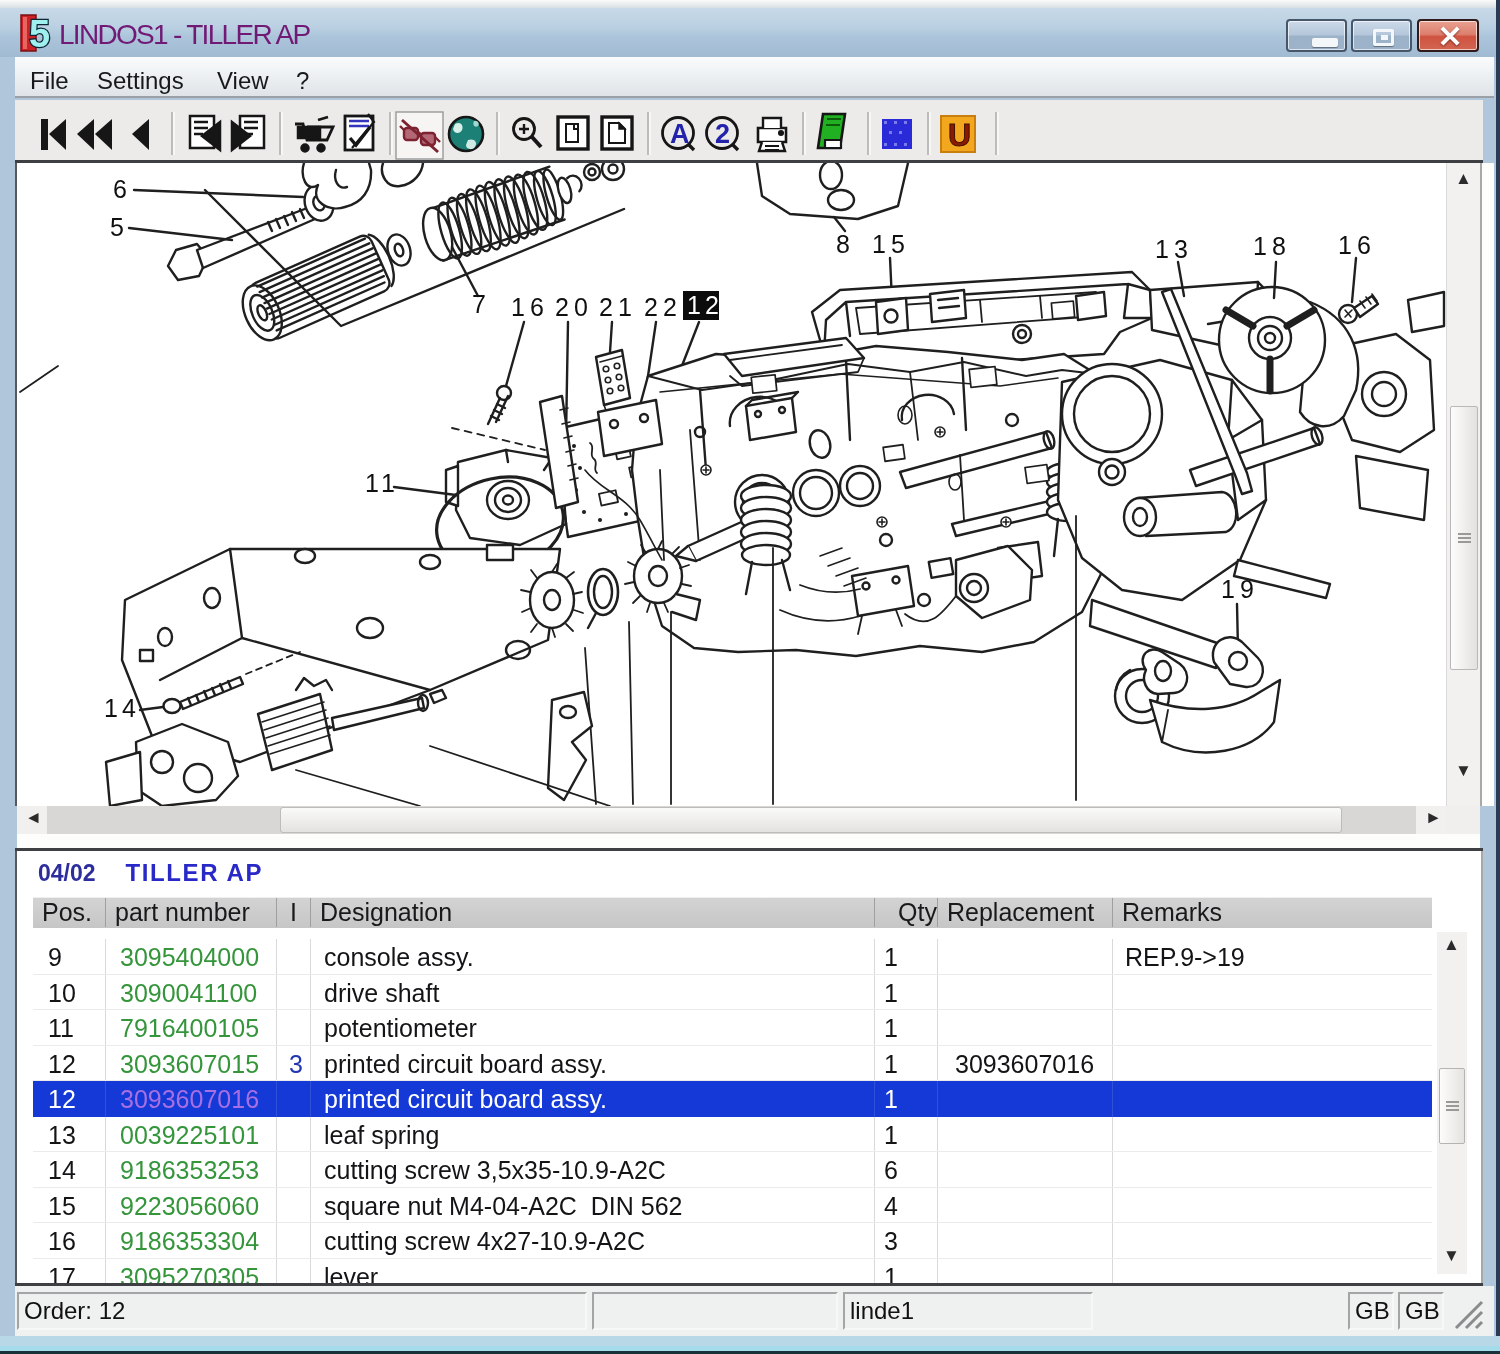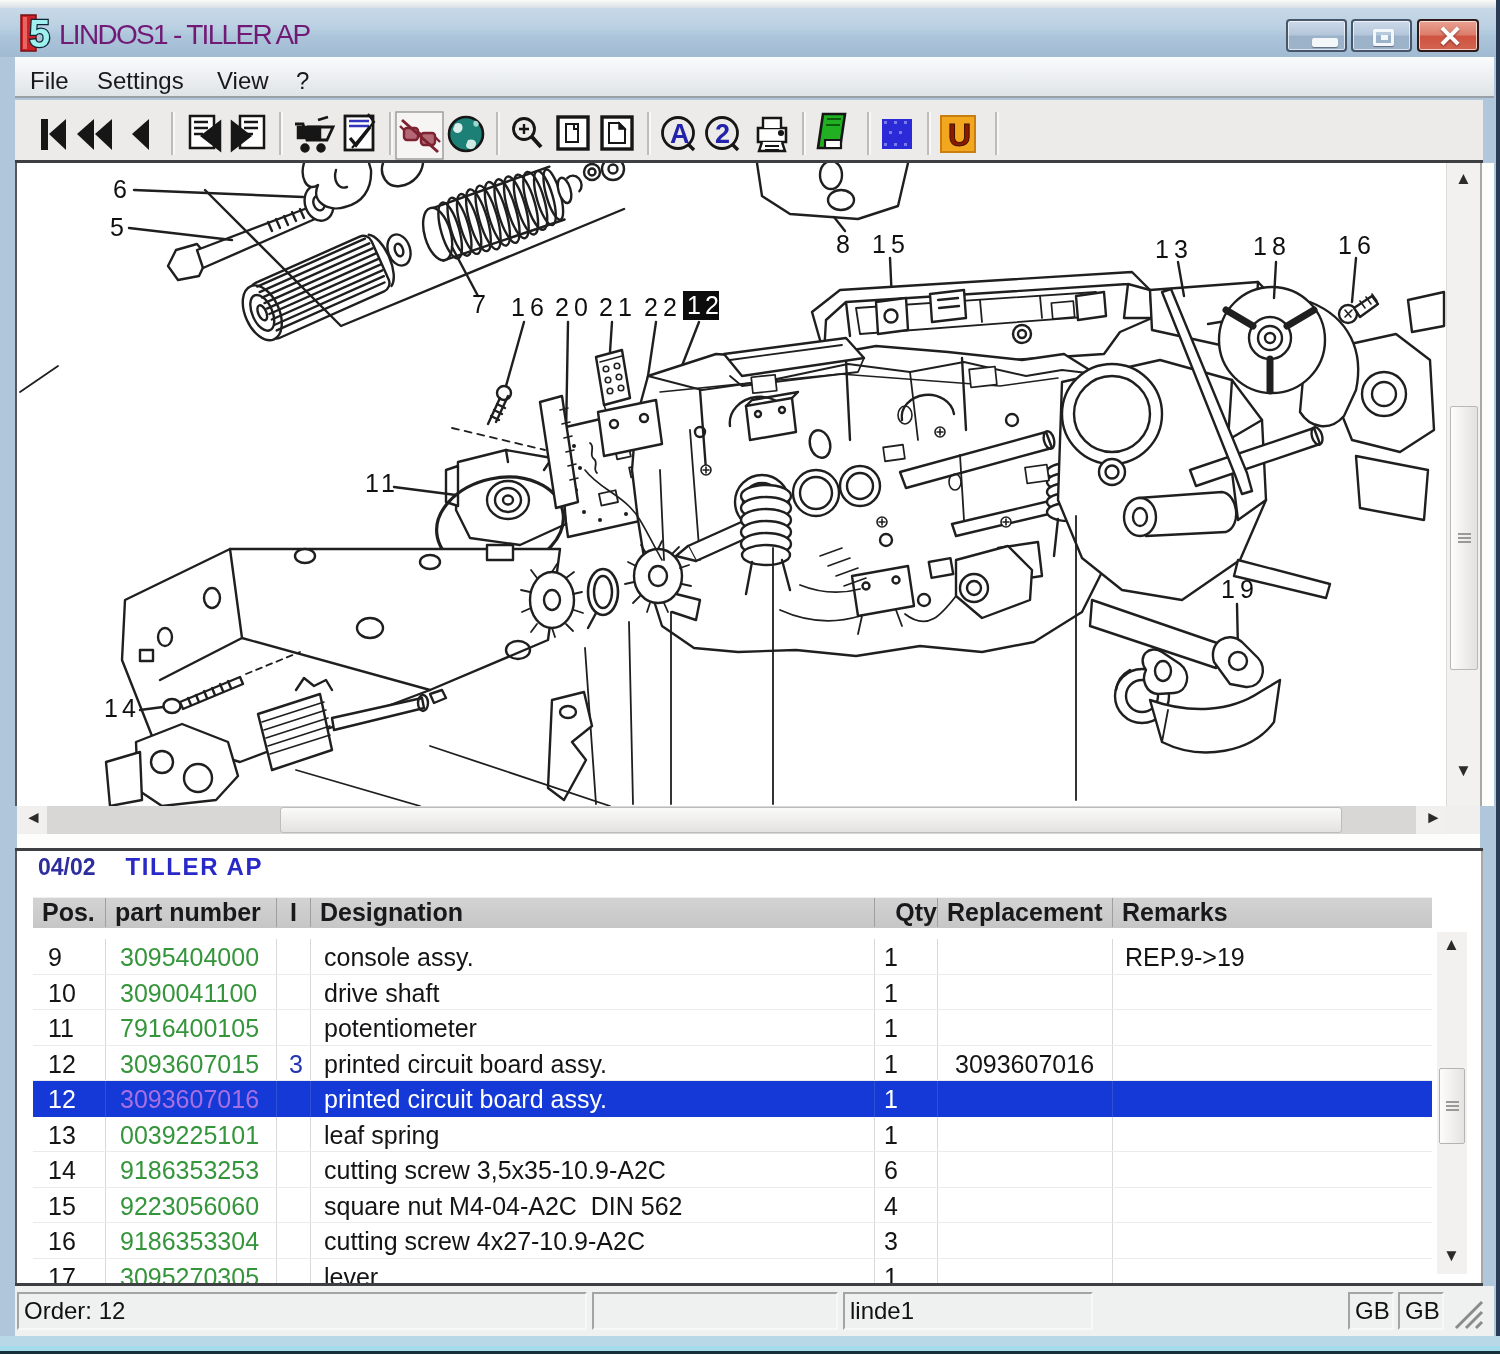--- a/index.html
+++ b/index.html
@@ -54,25 +54,25 @@
 #hscroll { left:17px; top:806px; width:1429px; height:28px; background:#d8d7d5; }
 #hthumb { left:263px; top:1px; width:1062px; height:26px; background:linear-gradient(#fafaf9,#e3e2e0); border:1px solid #bdbcba; border-radius:3px;}
 .sbtn { background:#f1f0ee; }
 #hsliver { left:17px; top:834px; width:1463px; height:14px; background:#fdfdfc;}
 .arr { color:#2b2b2b; font-size:17px; }
 
 
 #tblborder { left:15px; top:848px; width:1468px; height:3px; background:#3d3f42; }
 #tablepanel { left:17px; top:851px; width:1464px; height:432px; background:#ffffff; overflow:hidden; }
 #tblborderb { left:15px; top:1283px; width:1468px; height:3px; background:#3d3f42; }
-#crumb { left:21px; top:2px; font-size:23px; font-weight:bold; color:#2d2d9e; }
+#crumb { left:21px; top:8px; font-size:23px; font-weight:bold; color:#2d2d9e; }
 #crumb b { color:#2929c8; margin-left:30px; letter-spacing:1.6px; font-size:24px;}
 
 #thead { left:16px; top:46px; width:1399px; height:31px; background:linear-gradient(#d3d3d3,#c6c6c6); border-top:1px solid #efefef; }
-.hc { top:0px; font-size:25px; color:#19191b; height:29px; line-height:29px; border-right:1px solid #9f9f9f; padding-left:9px;font-weight:bold;}
+.hc { top:0px; font-size:25px; color:#19191b; height:29px; line-height:29px; border-right:1px solid #9f9f9f; padding-left:9px;}
 #rows { left:16px; top:88px; width:1399px; }
 .row { position:relative; width:1399px; height:35.5px; font-size:25px; color:#141416; border-bottom:1px solid #ebebeb;}
 .c { position:absolute; top:3px; height:30px; line-height:30px; }
 .cpos { left:15px; }
 .cpn { left:87px; color:#35953b; }
 .ci { left:256px; color:#2336b2; }
 .cdes { left:291px; }
 .cqty { left:851px; }
 .crep { left:922px; }
 .crem { left:1092px; }

